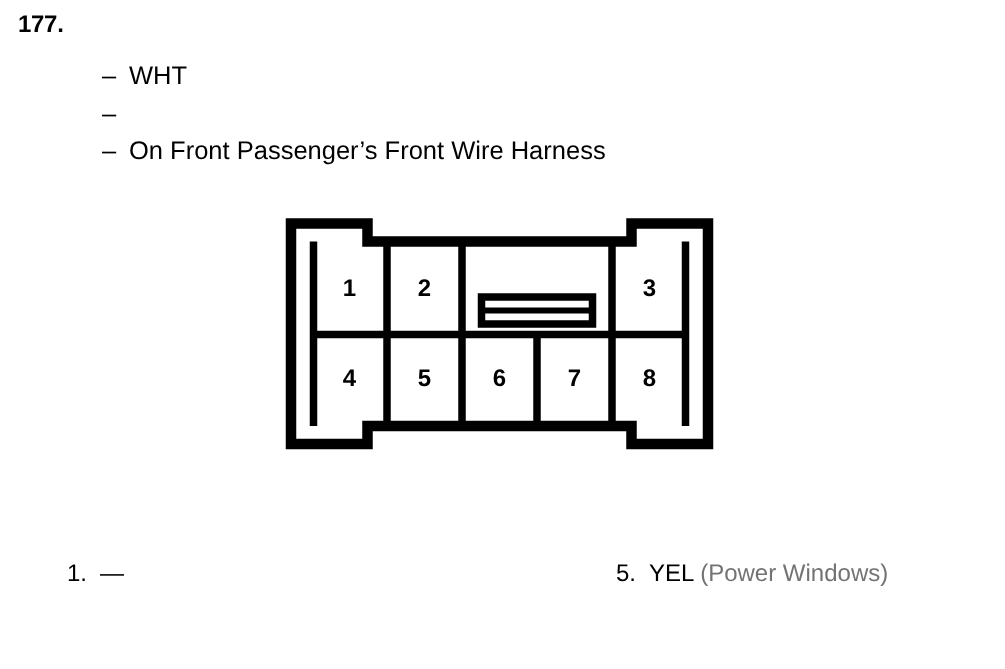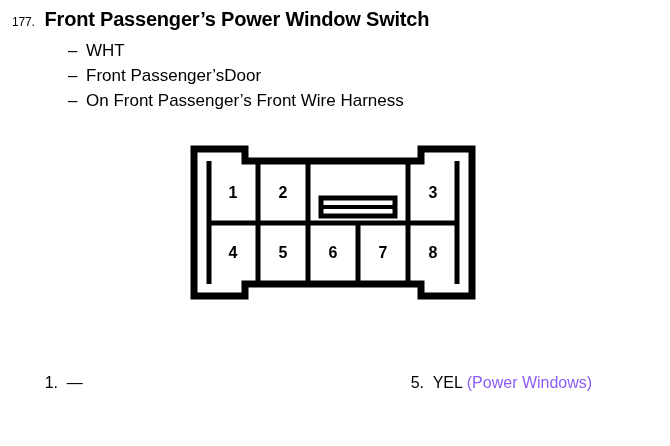--- a/index.html
+++ b/index.html
@@ -19,22 +19,22 @@
   
   #header {
     position: absolute;
     left: 12px;
     top: 8px;
     display: flex;
     align-items: baseline;
     gap: 10px;
   }
   #header .num {
-    font-size: 12px;
-    font-weight: normal;
+    font-size: 16px;
+    font-weight: bold;
     letter-spacing: -0.2px;
   }
   #header .title {
     font-size: 20px;
     font-weight: bold;
     letter-spacing: -0.2px;
   }
 
   
   #bullets {
@@ -95,40 +95,38 @@
     white-space: pre;
   }
   .legend-row .idx {
     display: inline-block;
     width: 22px;
   }
   .legend-row .code {
     color: #000000;
   }
   .legend-row .note {
-    color: #8b5cf6;
+    color: #737373;
     margin-top: 33px;
   }
 </style>
 </head>
 <body>
 
 <div id="header">
   <span class="num">177.</span>
-  <span class="title">Front Passenger’s Power Window Switch</span>
 </div>
 
 <div id="bullets">
   <div class="bullet-row">
     <span class="dash">–</span>
     <span>WHT</span>
   </div>
   <div class="bullet-row">
     <span class="dash">–</span>
-    <span>Front Passenger’sDoor</span>
   </div>
   <div class="bullet-row">
     <span class="dash">–</span>
     <span>On Front Passenger’s Front Wire Harness</span>
   </div>
 </div>
 
 <div id="connector">
   <svg class="shape" width="286" height="155" viewBox="0 0 286 155">
 

